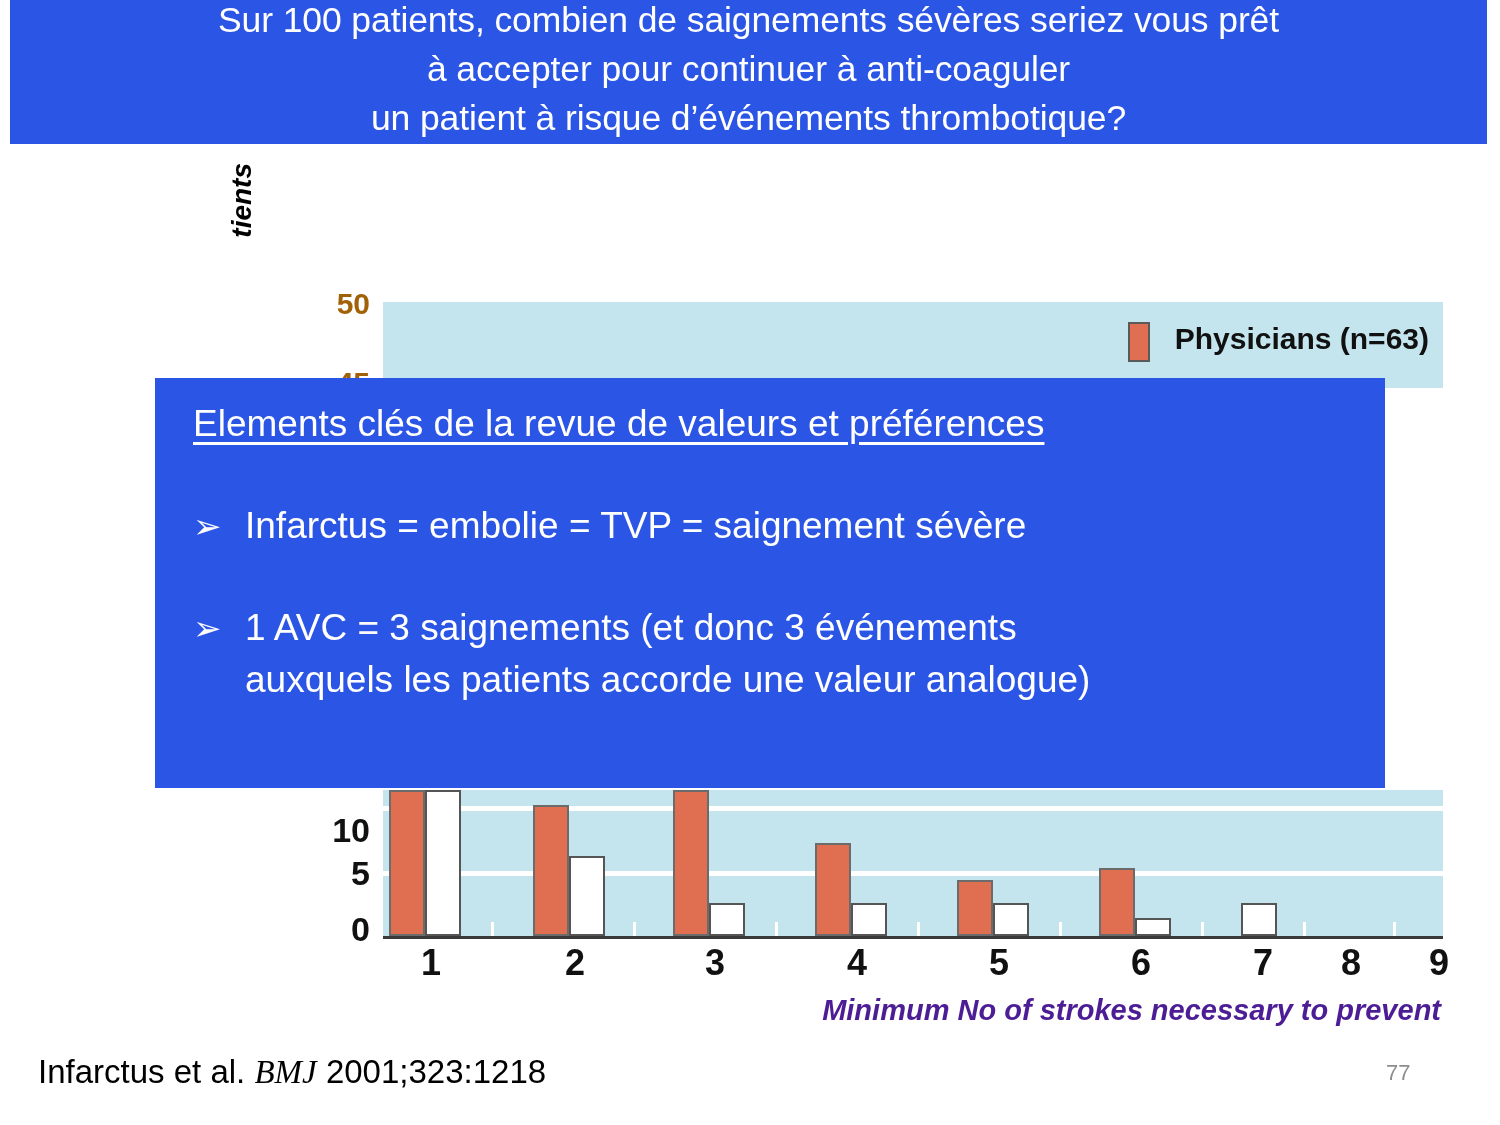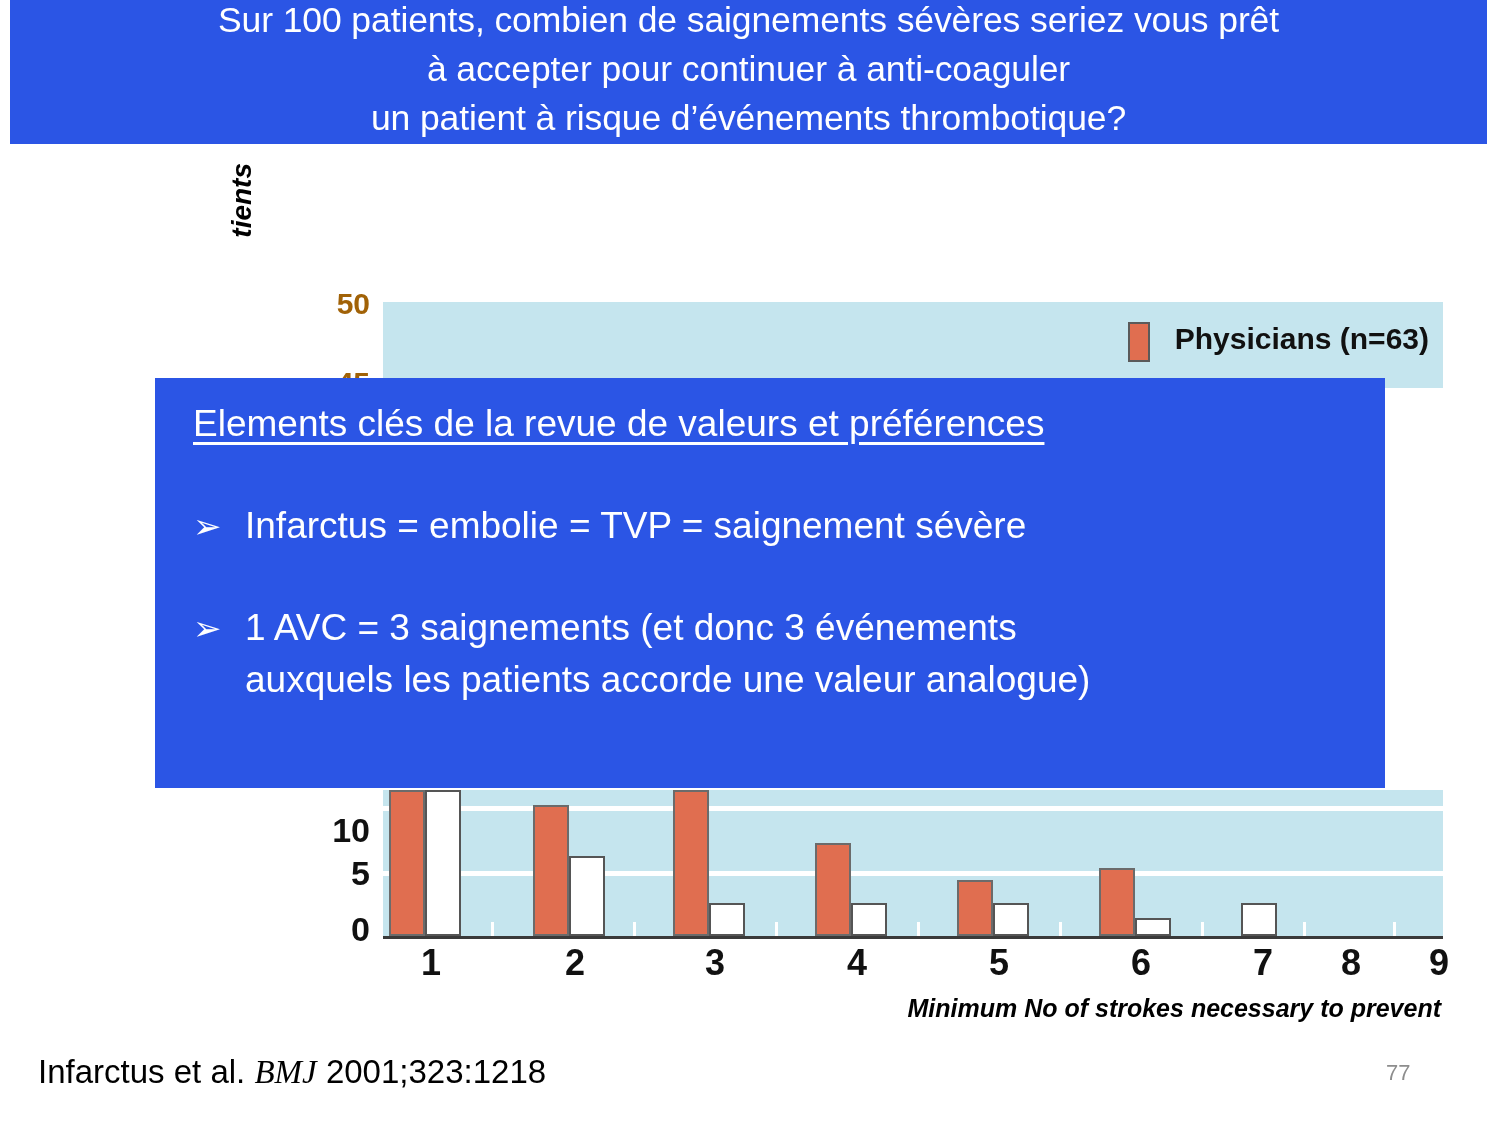--- a/index.html
+++ b/index.html
@@ -232,22 +232,22 @@
     position: absolute;
     left: 143px;
     top: 204px;
     width: 1060px;
     text-align: right;
     padding-right: 2px;
     box-sizing: border-box;
     font-family: "Liberation Sans", sans-serif;
     font-style: italic;
     font-weight: bold;
-    font-size: 25px;
-    color: #000000;
+    font-size: 29px;
+    color: #4c1d95;
     white-space: nowrap;
   }
 
   
   #key-points-box {
     position: absolute;
     left: 155px;
     top: 378px;
     width: 1230px;
     height: 410px;

